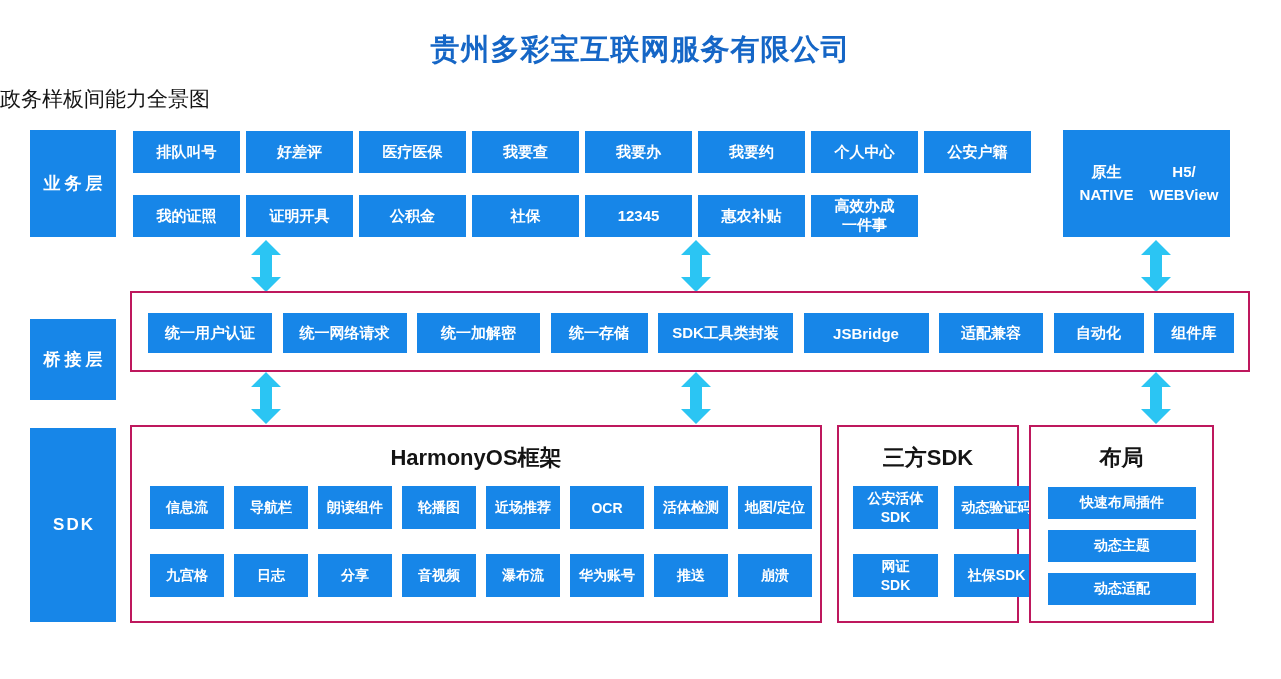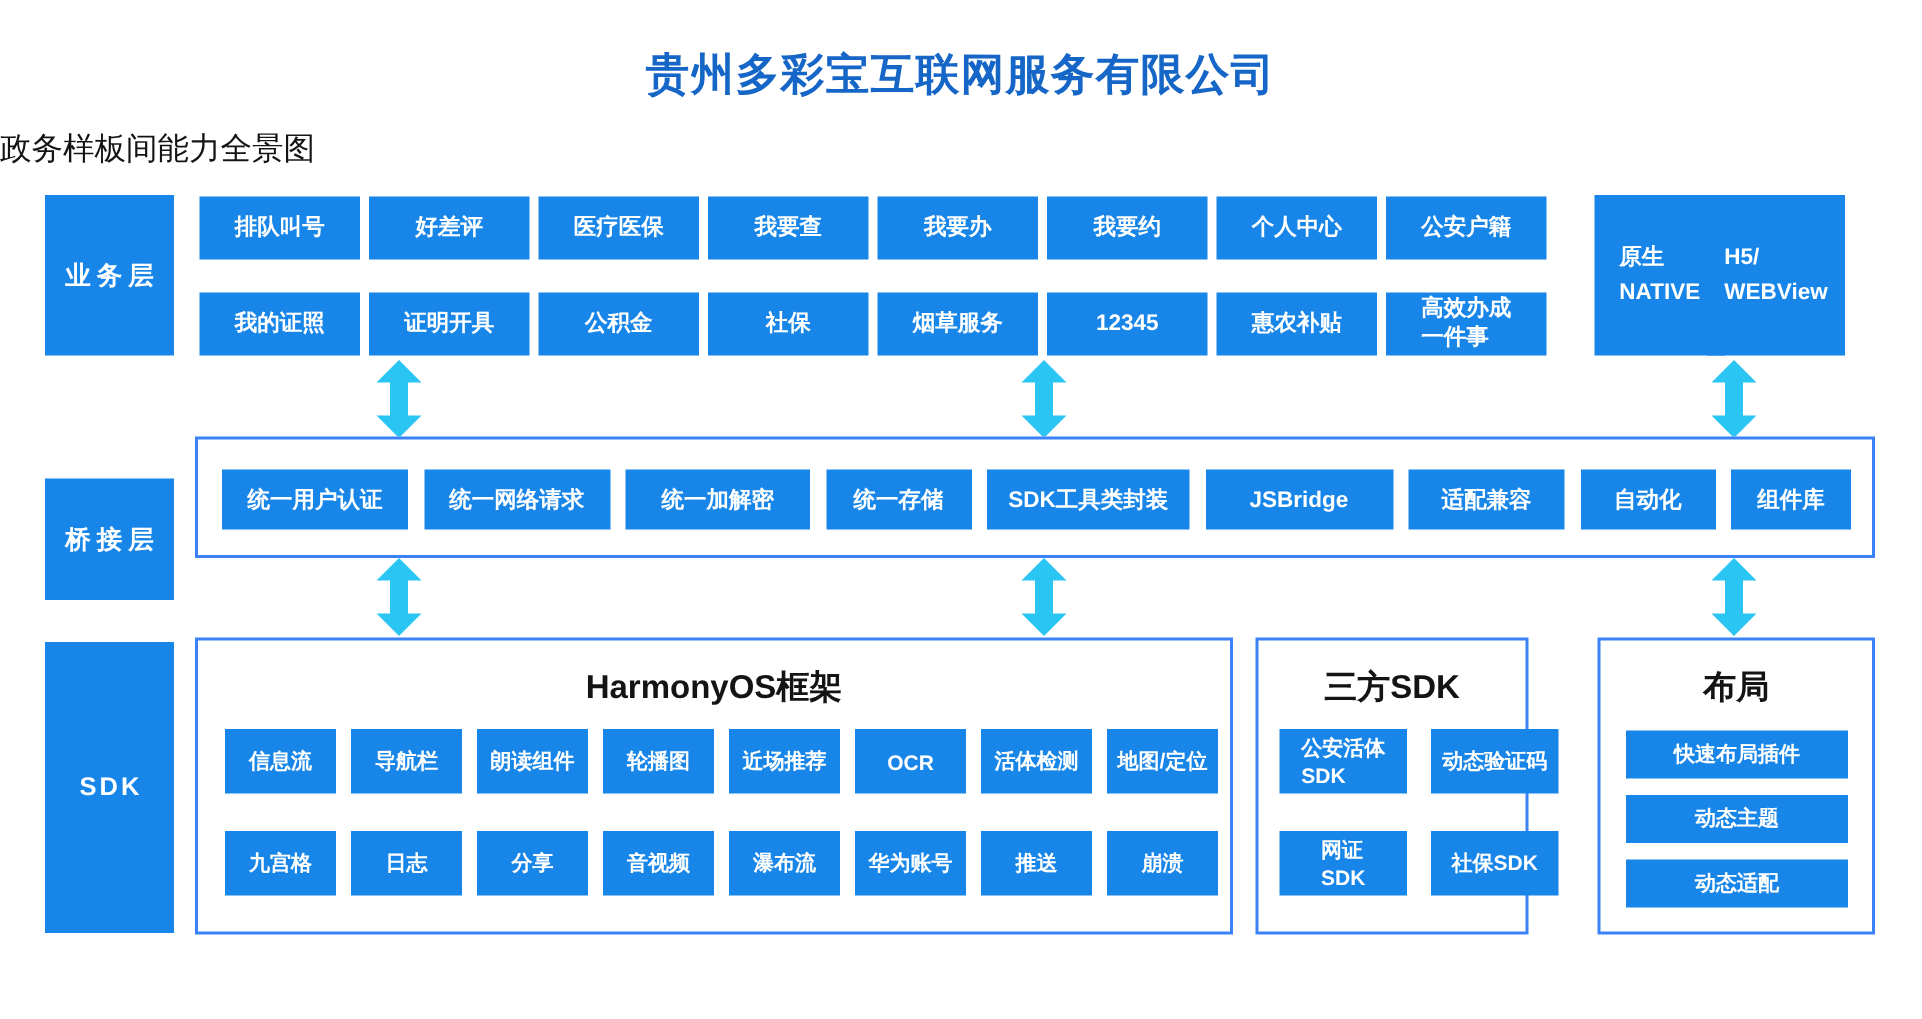--- a/index.html
+++ b/index.html
@@ -10,21 +10,21 @@
   .title {
     position:absolute; top:30px; left:0; width:100%; text-align:center;
     font-size:29px; font-weight:bold; color:#1566C6; letter-spacing:1px;
   }
   .subtitle {
     position:absolute; top:85px; left:0; width:100%; text-align:left;
     font-size:21px; color:#141414;
   }
   .bluebox {
     background:#1786E8; color:#ffffff; display:flex; align-items:center;
-    justify-content:center; font-weight:bold;
+    justify-content:center; text-align:center; font-weight:bold;
     white-space:pre-line; box-sizing:border-box;
   }
   .layer-label {
     position:absolute; left:30px; width:86px; background:#1786E8; color:#ffffff;
     display:flex; align-items:center; justify-content:center;
     font-size:17px; font-weight:bold; letter-spacing:4px; padding-left:4px;
     box-sizing:border-box;
   }
   #label-business { top:130px; height:107px; }
   #label-bridge   { top:291px; height:81px;margin-top:28px; }
@@ -33,42 +33,42 @@
   .biz-row { position:absolute; left:133px; display:flex; gap:6px; }
   #biz-r1 { top:131px; }
   #biz-r2 { top:195px; }
   .biz-row .bluebox { width:107px; height:42px; font-size:15px; line-height:1.25; }
 
   .tallbox { position:absolute; top:130px; height:107px; font-size:15px; line-height:1.5; }
   #native-box  { left:1063px; width:87px; }
   #webview-box { left:1138px; width:92px; }
 
   .container {
-    position:absolute; background:#fff; border:2px solid #3b82f6;
+    position:absolute; background:#fff; border:2px solid #be185d;
     box-sizing:border-box;
   }
   #bridge-container { left:130px; top:291px; width:1120px; height:81px; }
   .bridge-items {
     position:absolute; left:16px; top:20px; width:1086px;
     display:flex; justify-content:space-between;
   }
   .bridge-items .bluebox { height:40px; font-size:15px; white-space:nowrap; }
   .bridge-items .bluebox:nth-child(1){width:124px;}
   .bridge-items .bluebox:nth-child(2){width:124px;}
   .bridge-items .bluebox:nth-child(3){width:123px;}
   .bridge-items .bluebox:nth-child(4){width:97px;}
   .bridge-items .bluebox:nth-child(5){width:135px;}
   .bridge-items .bluebox:nth-child(6){width:125px;}
   .bridge-items .bluebox:nth-child(7){width:104px;}
   .bridge-items .bluebox:nth-child(8){width:90px;}
   .bridge-items .bluebox:nth-child(9){width:80px;}
 
   #harmony-container { left:130px; top:425px; width:692px; height:198px; }
   #third-container   { left:837px; top:425px; width:182px; height:198px; }
-  #layout-container  { left:1065px; top:425px; width:185px; height:198px; }
+  #layout-container  { left:1029px; top:425px; width:185px; height:198px; }
   .container-title {
     position:absolute; top:16px; left:0; width:100%; text-align:center;
     font-size:22px; font-weight:bold; color:#141414;
   }
   .sdk-row { position:absolute; left:18px; display:flex; gap:10px; }
   #h-r1 { top:59px; }
   #h-r2 { top:127px; }
   .sdk-row .bluebox { width:74px; height:43px; font-size:14px; white-space:nowrap; }
 
   .tp-row { position:absolute; left:14px; display:flex; gap:16px; }
@@ -111,21 +111,20 @@
     <div class="bluebox">我要约</div>
     <div class="bluebox">个人中心</div>
     <div class="bluebox">公安户籍</div>
   </div>
 
   <div class="biz-row" id="biz-r2">
     <div class="bluebox">我的证照</div>
     <div class="bluebox">证明开具</div>
     <div class="bluebox">公积金</div>
     <div class="bluebox">社保</div>
-    <div class="bluebox">烟草服务</div>
     <div class="bluebox">12345</div>
     <div class="bluebox">惠农补贴</div>
     <div class="bluebox">高效办成
 一件事</div>
   </div>
 
   <div class="bluebox tallbox" id="native-box">原生
 NATIVE</div>
   <div class="bluebox tallbox" id="webview-box">H5/
 WEBView</div>

